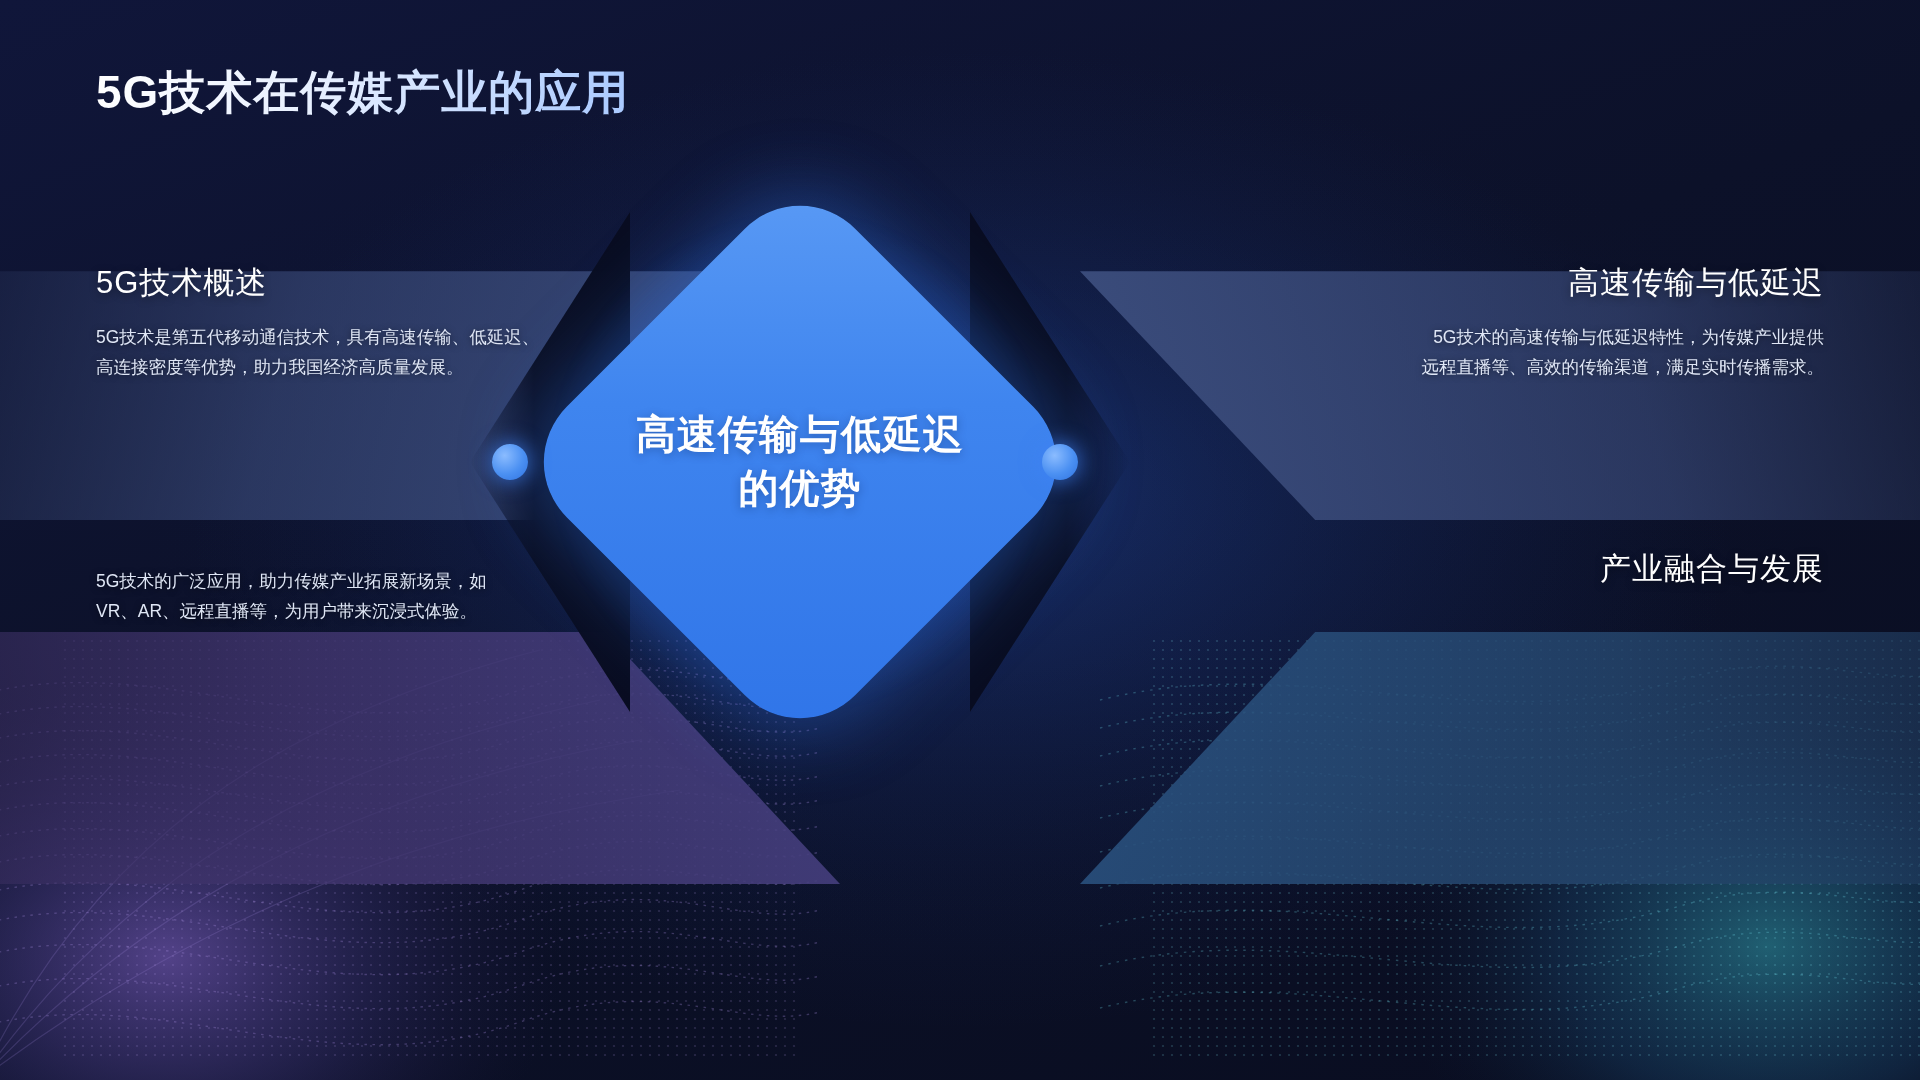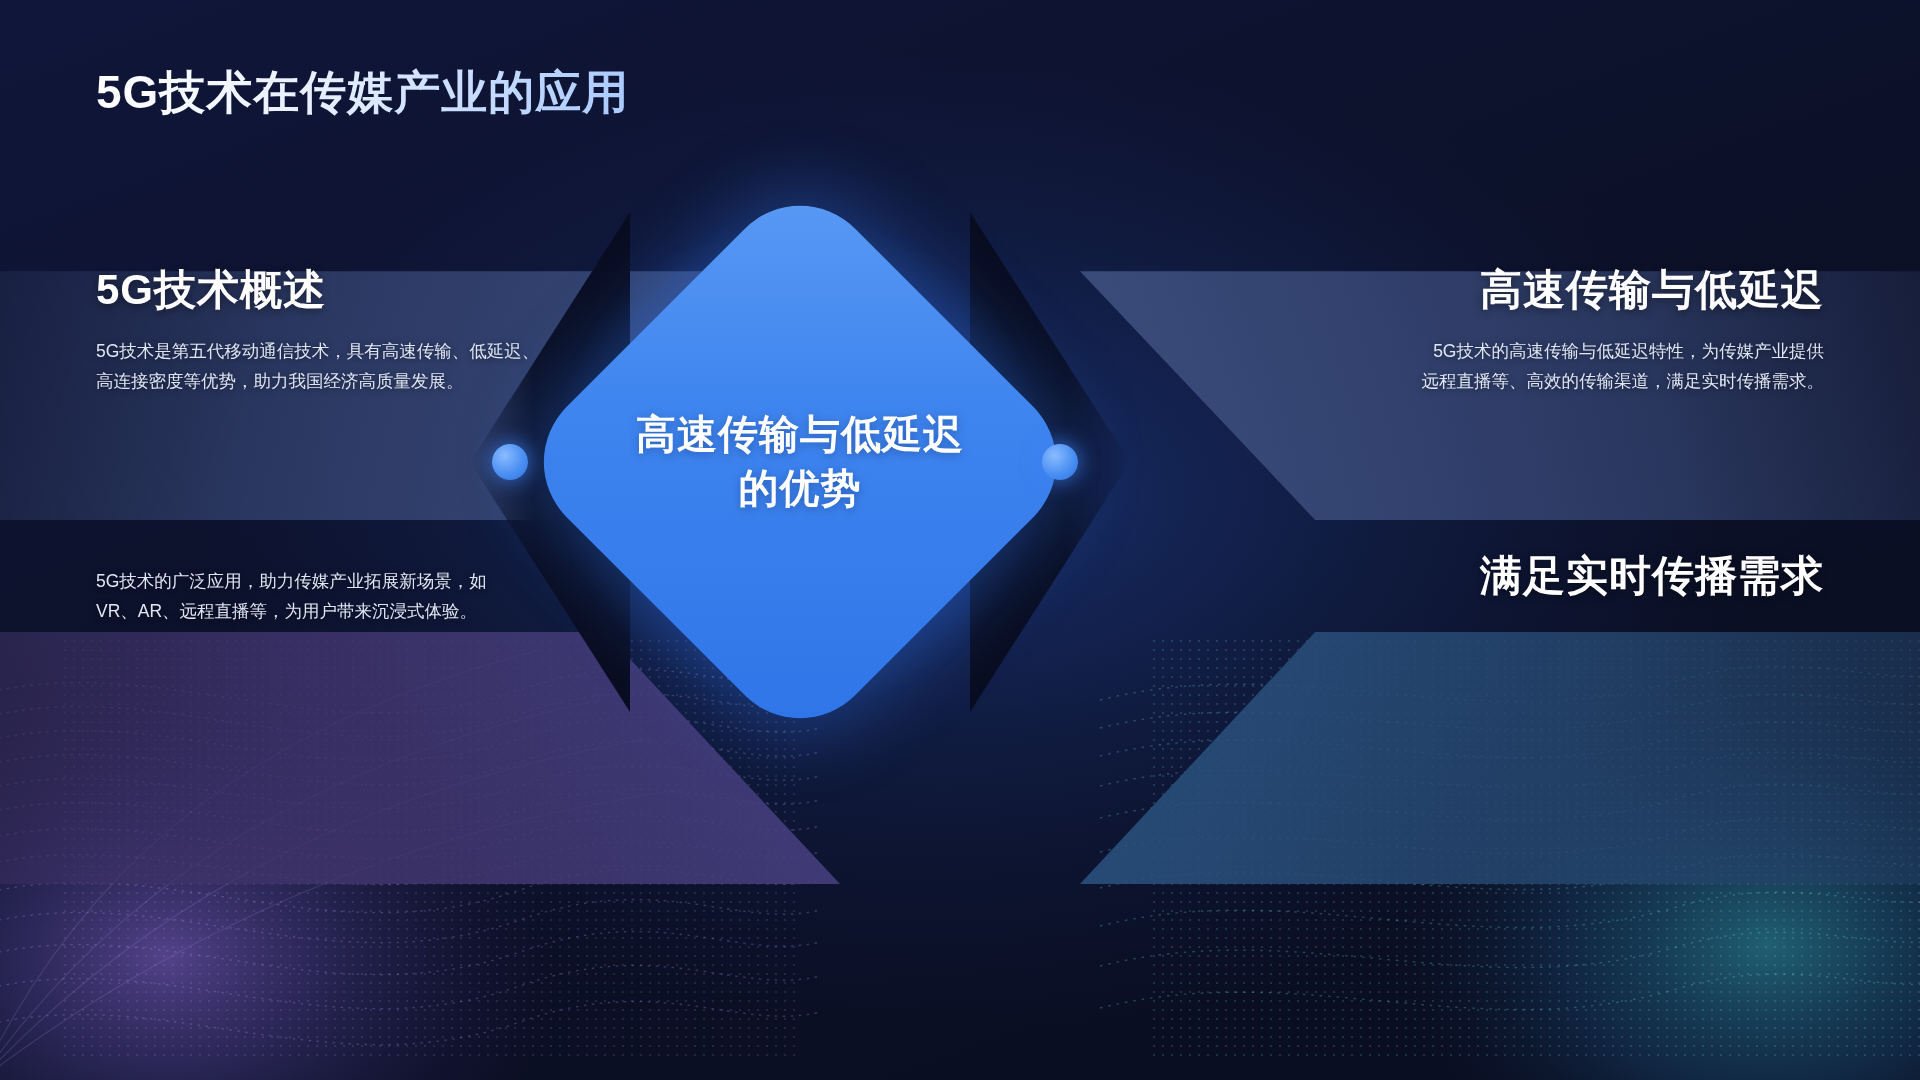--- a/index.html
+++ b/index.html
@@ -124,22 +124,22 @@
     border-radius:50%;
     background:radial-gradient(circle at 35% 32%, #8bbcff 0%, #4b90f2 55%, #2f72e0 100%);
     box-shadow:0 0 18px 4px rgba(64,130,245,0.55);
   }
   #dot-left  { left:492px;  top:444px; }
   #dot-right { left:1042px; top:444px; }
 
   
   .block { position:absolute; }
   .block h2 {
-    font-size:42px;
-    font-weight:bold;
+    font-size:31px;
+    font-weight:normal;
     color:#ffffff;
     letter-spacing:1px;
     white-space:nowrap;
     text-shadow:0 2px 8px rgba(0,0,0,0.45);
   }
   .block p {
     font-size:17.5px;
     line-height:1.72;
     color:#dfe6f5;
     margin-top:18px;
@@ -257,16 +257,16 @@
     <p>5G技术的高速传输与低延迟特性，为传媒产业提供
 远程直播等、高效的传输渠道，满足实时传播需求。</p>
   </div>
 
   <div class="block align-left" id="block-bl">
     <p>5G技术的广泛应用，助力传媒产业拓展新场景，如
 VR、AR、远程直播等，为用户带来沉浸式体验。</p>
   </div>
 
   <div class="block align-right" id="block-br">
-    <h2>满足实时传播需求</h2>
+    <h2>产业融合与发展</h2>
   </div>
 
 </div>
 
 </body></html>

